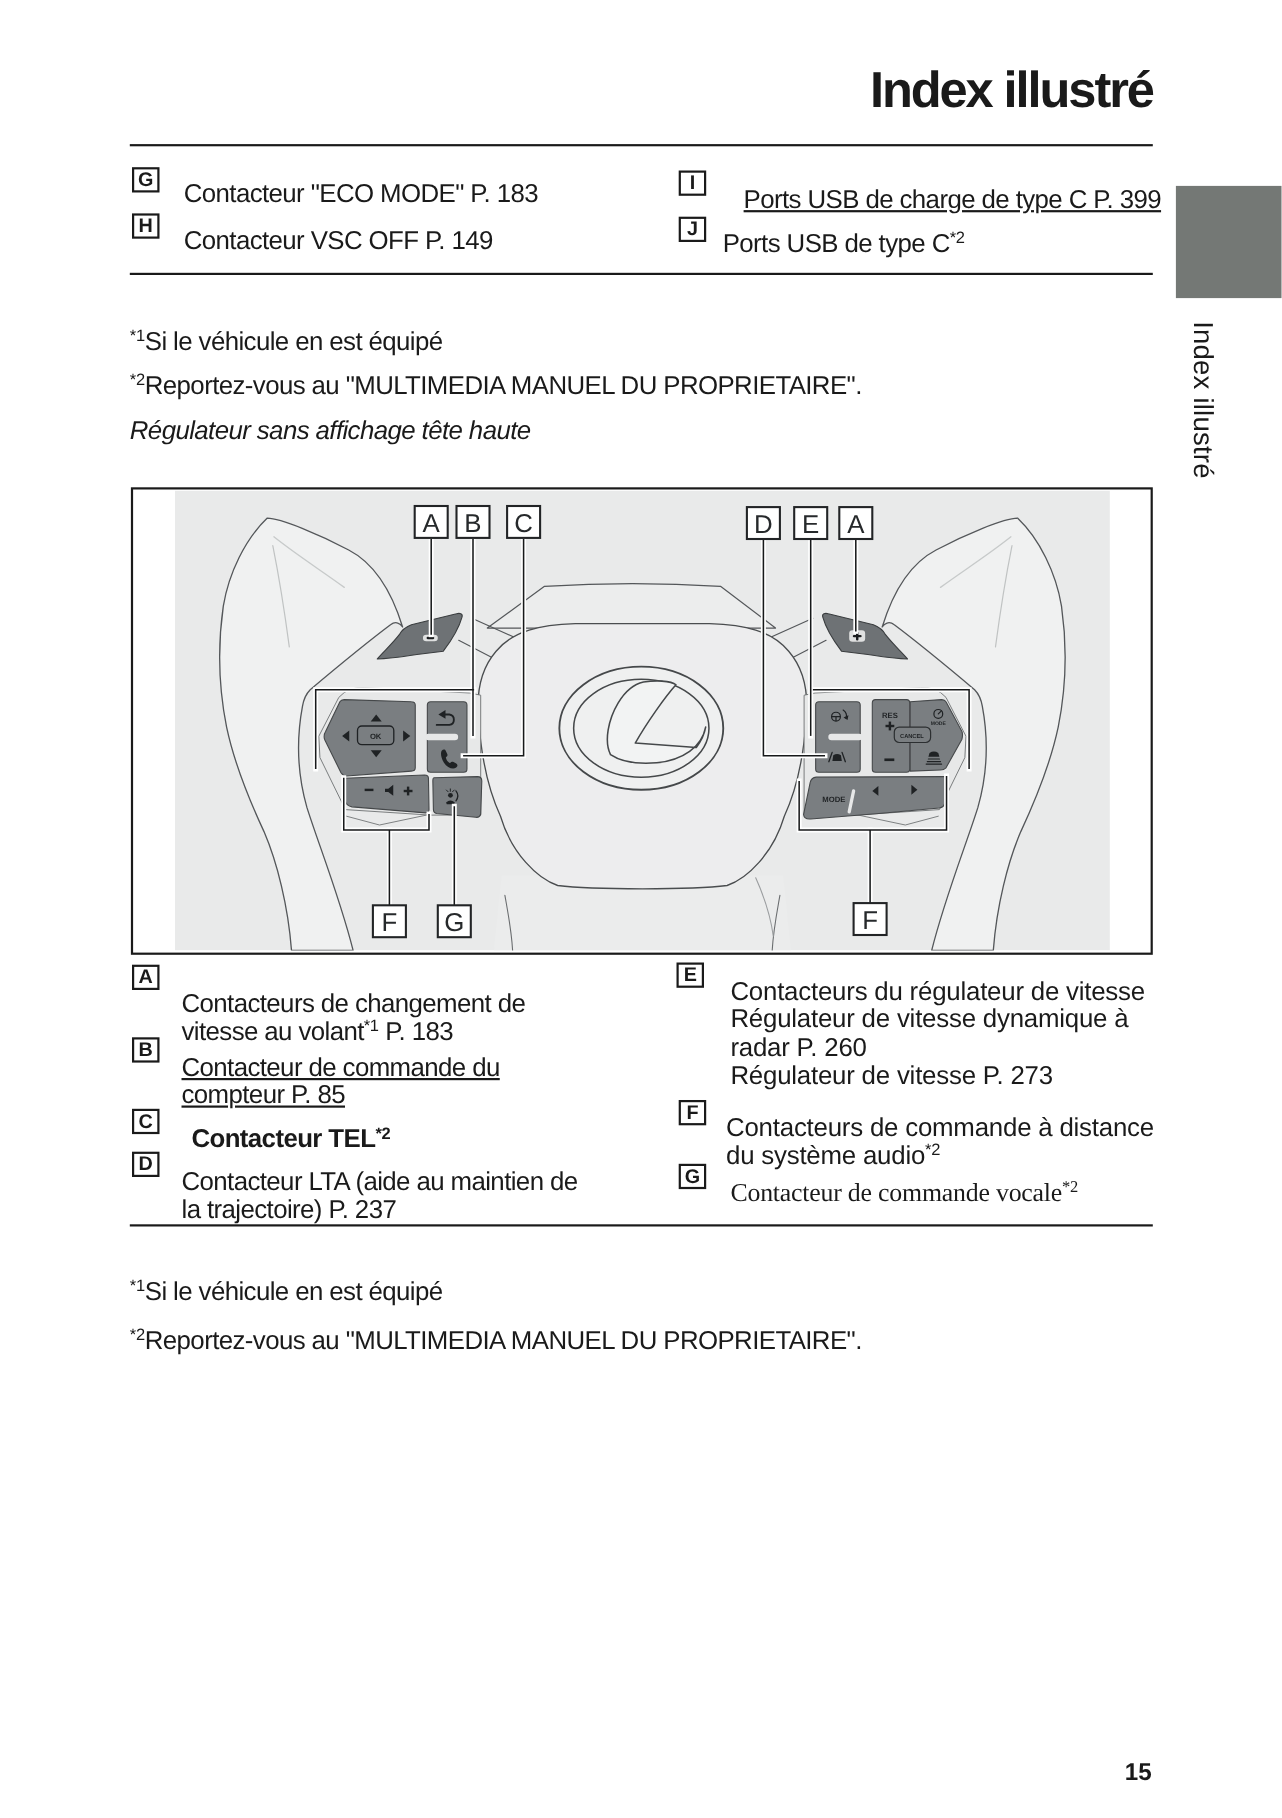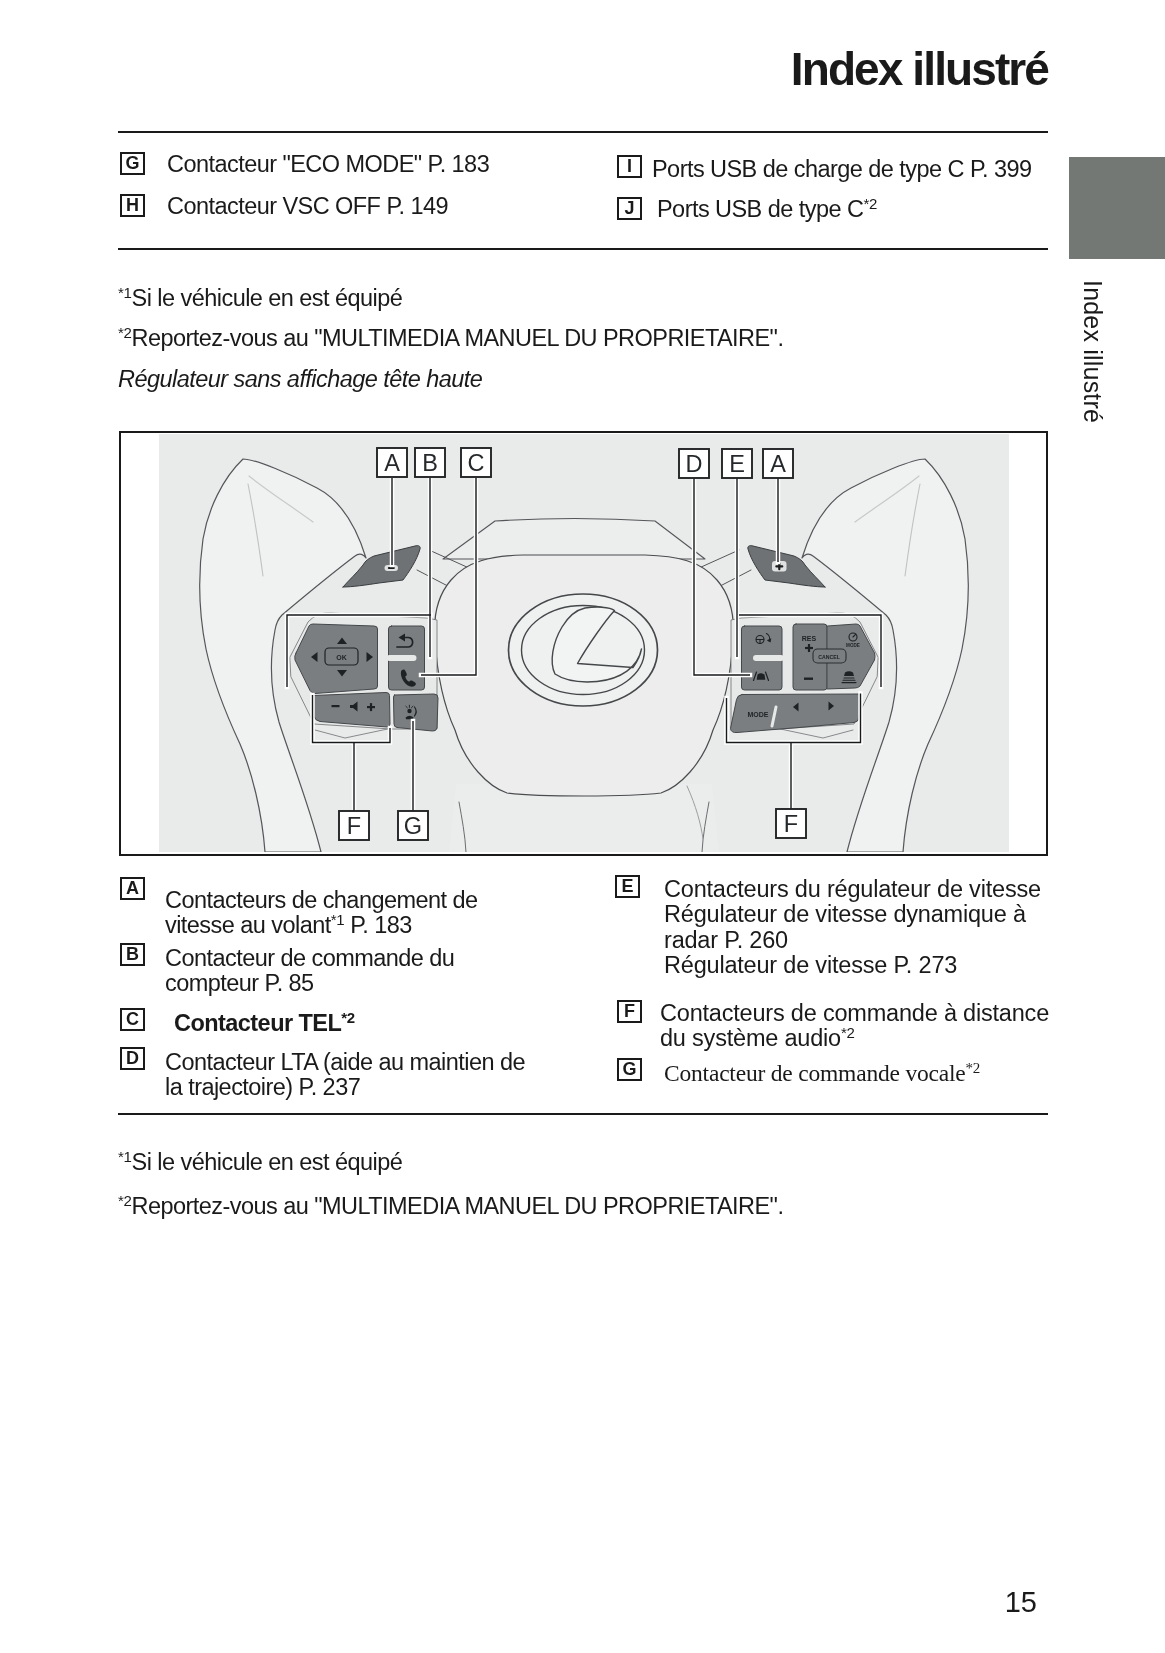--- a/index.html
+++ b/index.html
@@ -1,18 +1,18 @@
 <!DOCTYPE html>
 <html><head>
 <meta charset="utf-8">
 <style>
   html,body{margin:0;padding:0;}
   body{width:1165px;height:1653px;position:relative;background:#ffffff;
        font-family:"Liberation Sans",sans-serif;color:#1a1a1a;overflow:hidden;}
-  .abs{position:absolute;}
+  .abs{position:absolute;margin-top:12px;}
   .t{font-size:23.5px;line-height:25.4px;letter-spacing:-0.55px;}
   .lbox{position:absolute;width:21px;height:19px;border:2px solid #1a1a1a;
         text-align:center;font-weight:bold;font-size:18px;line-height:19px;
         letter-spacing:0;}
   .hr{position:absolute;left:118px;width:930px;height:2px;background:#1a1a1a;}
   sup{font-size:15px;vertical-align:baseline;position:relative;top:-8px;letter-spacing:-0.3px;}
 </style>
 </head>
 <body>
 
@@ -23,21 +23,21 @@
 <div class="lbox" style="left:120px;top:152px;">G</div>
 
 <div class="abs t" style="left:167px;top:152px;">Contacteur "ECO MODE" P. 183</div>
 
 <div class="lbox" style="left:120px;top:194px;">H</div>
 
 <div class="abs t" style="left:167px;top:194px;">Contacteur VSC OFF P. 149</div>
 
 <div class="lbox" style="left:617px;top:155px;">I</div>
 
-<div class="abs t" style="left:652px;top:157px;">Ports USB de charge de type C P. 399</div>
+<div class="abs t" style="left:676px;top:157px;text-decoration:underline;">Ports USB de charge de type C P. 399</div>
 
 <div class="lbox" style="left:617px;top:197px;">J</div>
 
 <div class="abs t" style="left:657px;top:197px;">Ports USB de type C<sup>*2</sup></div>
 
 <div class="hr" style="top:248px;"></div>
 
 <div class="abs" style="left:1069px;top:157px;width:96px;height:102px;background:#747875;"></div>
 
 <div class="abs" style="left:1078px;top:280px;font-size:25px;letter-spacing:0.2px;writing-mode:vertical-rl;">Index illustré</div>
@@ -246,21 +246,21 @@
 </g>
 </svg>
 </div>
 
 <div class="lbox" style="left:120px;top:877px;">A</div>
 
 <div class="abs t" style="left:165px;top:888px;">Contacteurs de changement de<br>vitesse au volant<sup>*1</sup> P. 183</div>
 
 <div class="lbox" style="left:120px;top:943px;">B</div>
 
-<div class="abs t" style="left:165px;top:946px;">Contacteur de commande du<br>compteur P. 85</div>
+<div class="abs t" style="left:165px;top:946px;text-decoration:underline;">Contacteur de commande du<br>compteur P. 85</div>
 
 <div class="lbox" style="left:120px;top:1008px;">C</div>
 
 <div class="abs t" style="left:174px;top:1011px;font-weight:bold;">Contacteur TEL<sup>*2</sup></div>
 
 <div class="lbox" style="left:120px;top:1047px;">D</div>
 
 <div class="abs t" style="left:165px;top:1050px;">Contacteur LTA (aide au maintien de<br>la trajectoire) P. 237</div>
 
 <div class="lbox" style="left:615px;top:875px;">E</div>
@@ -274,13 +274,13 @@
 <div class="lbox" style="left:617px;top:1058px;">G</div>
 
 <div class="abs t" style="left:664px;top:1061px;letter-spacing:-0.2px;font-family:Liberation Serif, serif;">Contacteur de commande vocale<sup>*2</sup></div>
 
 <div class="hr" style="top:1113px;"></div>
 
 <div class="abs t" style="left:118px;top:1150px;"><sup>*1</sup>Si le véhicule en est équipé</div>
 
 <div class="abs t" style="left:118px;top:1194px;"><sup>*2</sup>Reportez-vous au "MULTIMEDIA MANUEL DU PROPRIETAIRE".</div>
 
-<div class="abs" style="top:1586px;right:128px;font-size:29px;font-weight:normal;">15</div>
+<div class="abs" style="top:1586px;right:118px;font-size:22px;font-weight:bold;">15</div>
 
 </body></html>

